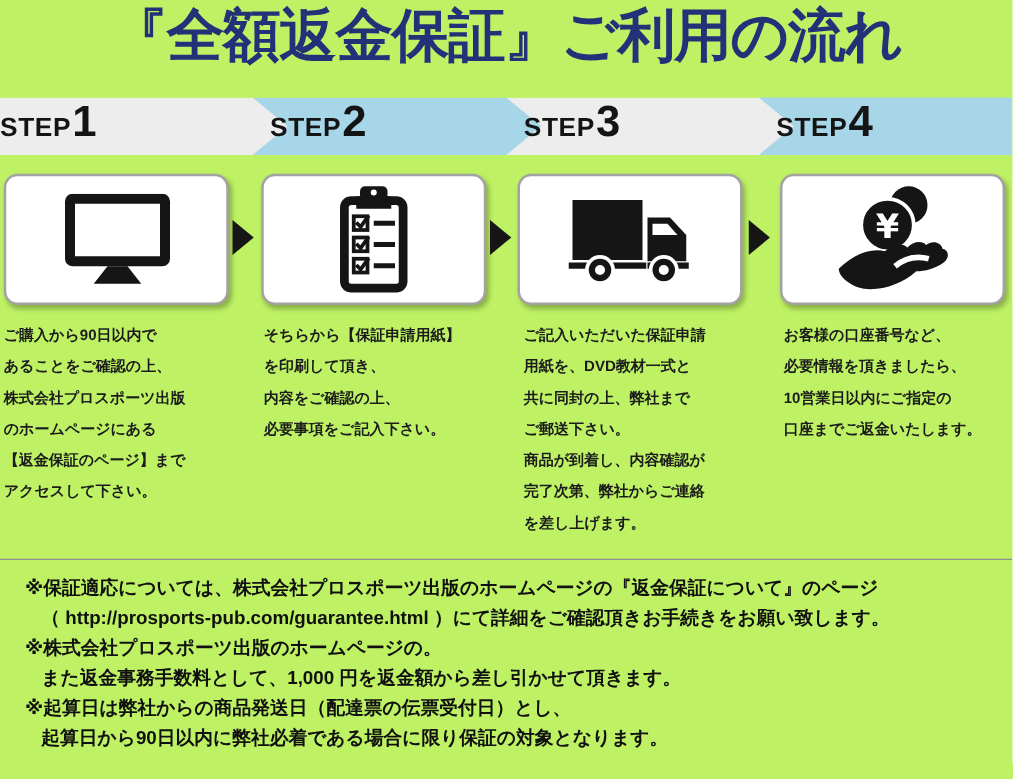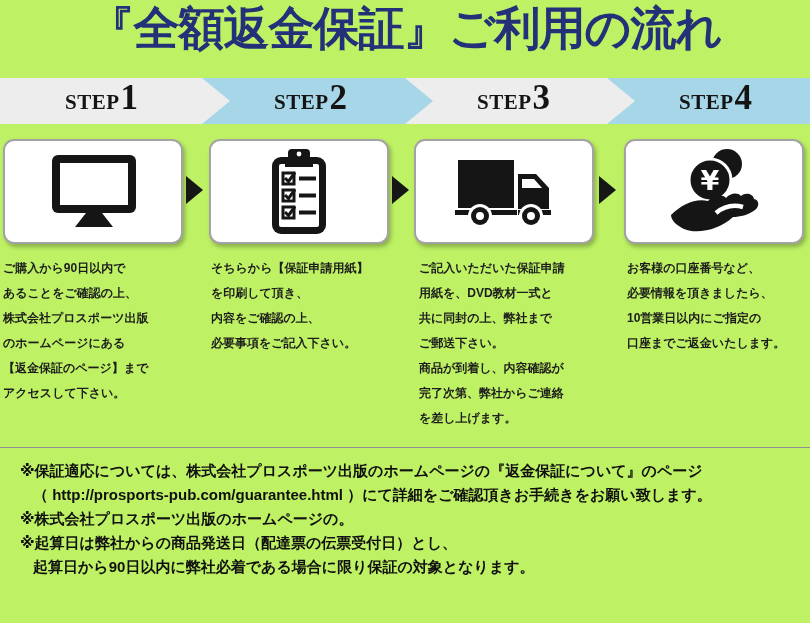--- a/index.html
+++ b/index.html
@@ -21,21 +21,21 @@
   .seg { position:absolute; top:0; height:46px; }
   .seg.chev { clip-path: polygon(0 0, calc(100% - 28px) 0, 100% 50%, calc(100% - 28px) 100%, 0 100%); }
   .seg.gray { background:var(--banner-gray,#ededed); }
   .seg.blue { background:var(--banner-blue,#a6d6e8); }
   .seg1 { left:0;   width:230px; z-index:4; }
   .seg2 { left:202px; width:231px; z-index:3; }
   .seg3 { left:405px; width:230px; z-index:2; }
   .seg4 { left:607px; width:203px; z-index:1; }
   .seg-label {
     position:absolute; top:0; height:40px; width:203px; z-index:5;
-    display:flex; align-items:center; justify-content:center;font-family:Liberation Serif, serif;
+    display:flex; align-items:center; justify-content:flex-start;
   }
   .seg-label.l1 { left:0; }
   .seg-label.l2 { left:202px; padding-left:14px; }
   .seg-label.l3 { left:405px; padding-left:14px; }
   .seg-label.l4 { left:607px; padding-left:14px; }
   .seg-inner { display:flex; align-items:baseline; }
   .stp { font-size:21px; font-weight:bold; color:#141414; letter-spacing:.5px; }
   .num { font-size:35px; font-weight:bold; color:#141414; margin-left:1px; }
   
   .card {
@@ -196,17 +196,18 @@
   <div class="desc d4">お客様の口座番号など、
 必要情報を頂きましたら、
 10営業日以内にご指定の
 口座までご返金いたします。</div>
 
   <div class="divider"></div>
   <div class="notes">
     <div class="note">※保証適応については、株式会社プロスポーツ出版のホームページの『返金保証について』のページ</div>
     <div class="note indent">（ http://prosports-pub.com/guarantee.html ）にて詳細をご確認頂きお手続きをお願い致します。</div>
     <div class="note">※株式会社プロスポーツ出版のホームページの。</div>
+    <div class="note indent">また返金事務手数料として、1,000 円を返金額から差し引かせて頂きます。</div>
     <div class="note">※起算日は弊社からの商品発送日（配達票の伝票受付日）とし、</div>
     <div class="note indent">起算日から90日以内に弊社必着である場合に限り保証の対象となります。</div>
   </div>
 
 </div>
 
 </body></html>

